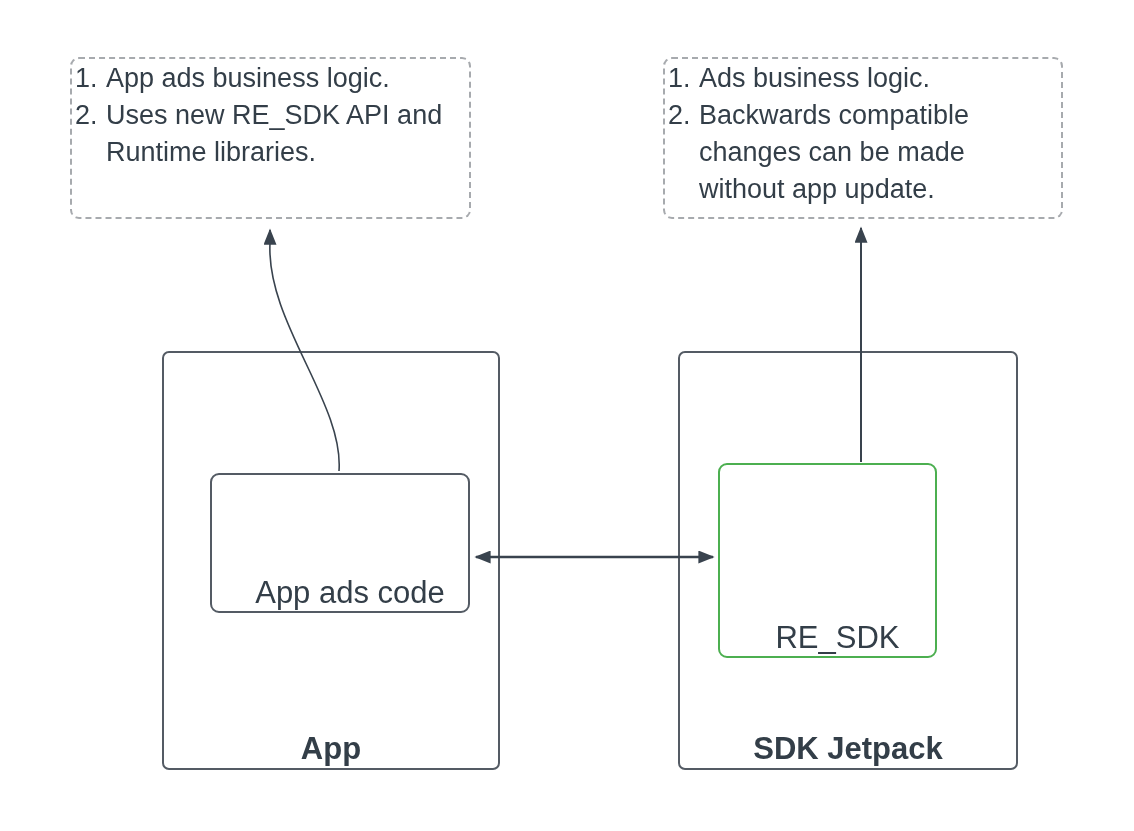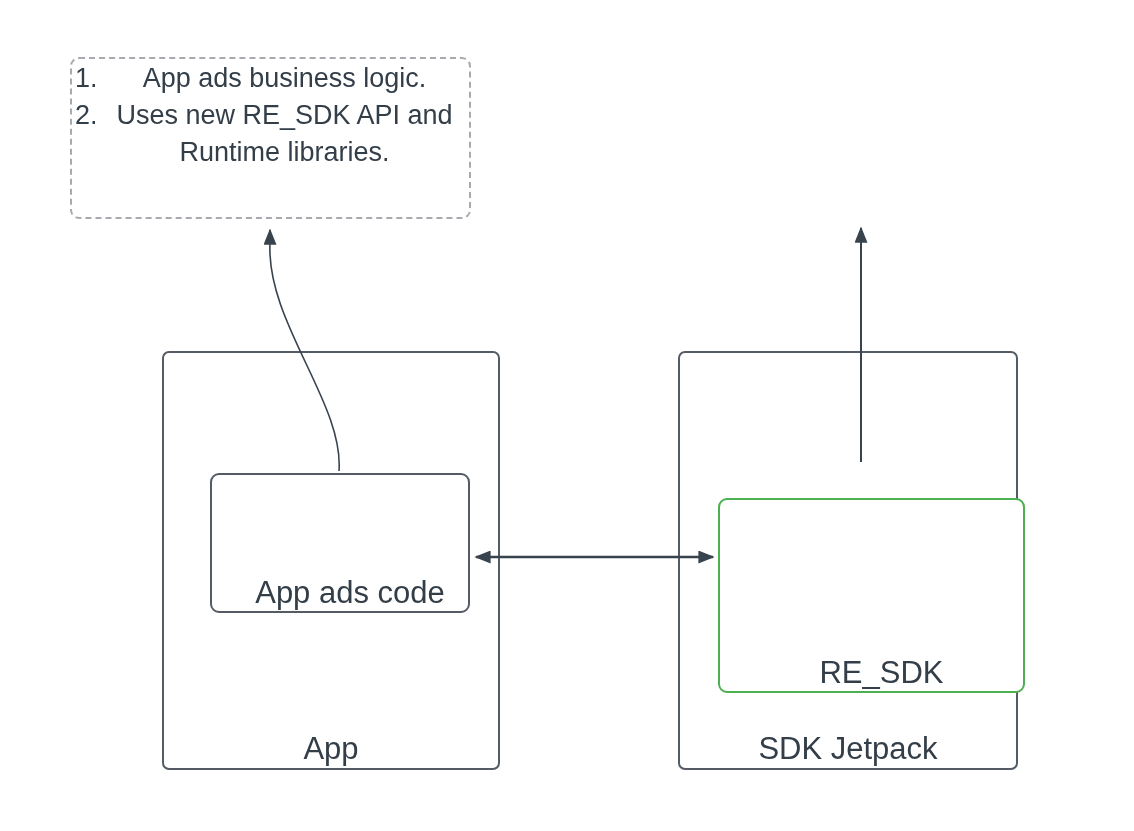--- a/index.html
+++ b/index.html
@@ -13,21 +13,20 @@
     overflow: hidden;
   }
   .note {
     position: absolute;
     box-sizing: border-box;
     border: 2px dashed #a7aaae;
     border-radius: 9px;
     background: #ffffff;
     font-size: 27px;
     line-height: 37px;
-    text-align: center;
   }
   .note ol {
     margin: 0;
     padding: 1px 6px 0 33px;
   }
   .note li { padding-left: 1px; }
   #note-left  { left: 70px;  top: 57px; width: 401px; height: 162px; }
   #note-right { left: 663px; top: 57px; width: 400px; height: 162px; }
 
   .outer-box {
@@ -40,59 +39,65 @@
     background: #ffffff;
   }
   #app-box { left: 162px; width: 338px; }
   #sdk-box { left: 678px; width: 340px; }
   .outer-label {
     position: absolute;
     left: 0; right: 0; bottom: 1px;
     text-align: center;
     font-size: 31px;
     line-height: 37px;
+    font-weight: bold;
   }
   .inner-box {
     position: absolute;
     box-sizing: border-box;
     border-radius: 9px;
     background: #ffffff;
     display: flex;
     align-items: flex-end;
     justify-content: center;
     font-size: 31px;
     padding-left: 20px;
   }
   #app-inner {
     left: 210px; top: 473px; width: 260px; height: 140px;
     border: 2px solid #545b64;
   }
   #sdk-inner {
-    left: 718px; top: 463px; width: 307px; height: 195px;
+    left: 718px; top: 463px; width: 219px; height: 195px;
     border: 2.5px solid #4caf50;
-    margin-top: 35px;
   }
   .overlay {
     position: absolute;
     left: 0; top: 0;
     pointer-events: none;
   }
 </style>
 </head>
 <body>
 
 <div class="canvas">
 
   <div class="note" id="note-left">
     <ol>
       <li>App ads business logic.</li>
       <li>Uses new RE_SDK API and Runtime libraries.</li>
     </ol>
   </div>
 
+  <div class="note" id="note-right">
+    <ol>
+      <li>Ads business logic.</li>
+      <li>Backwards compatible changes can be made without app update.</li>
+    </ol>
+  </div>
 
   <div class="outer-box" id="app-box">
     <div class="outer-label">App</div>
   </div>
 
   <div class="outer-box" id="sdk-box">
     <div class="outer-label">SDK Jetpack</div>
   </div>
 
   <div class="inner-box" id="app-inner">

